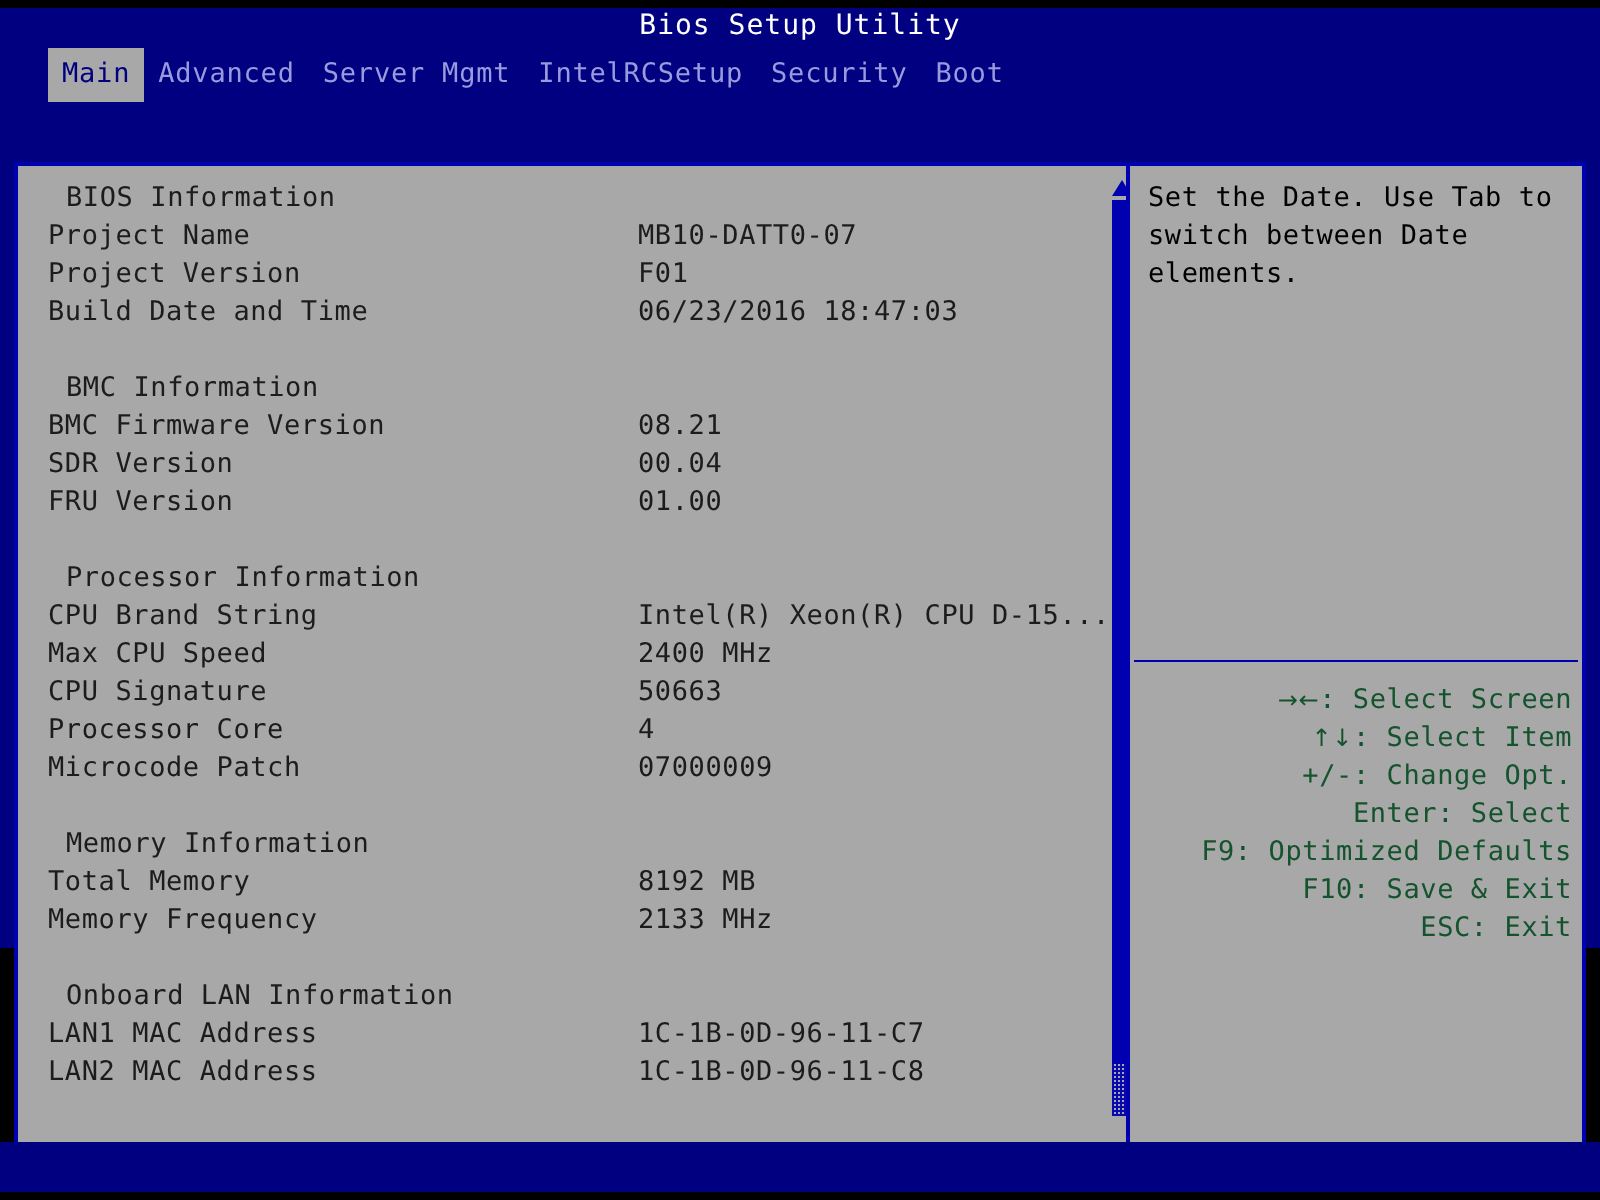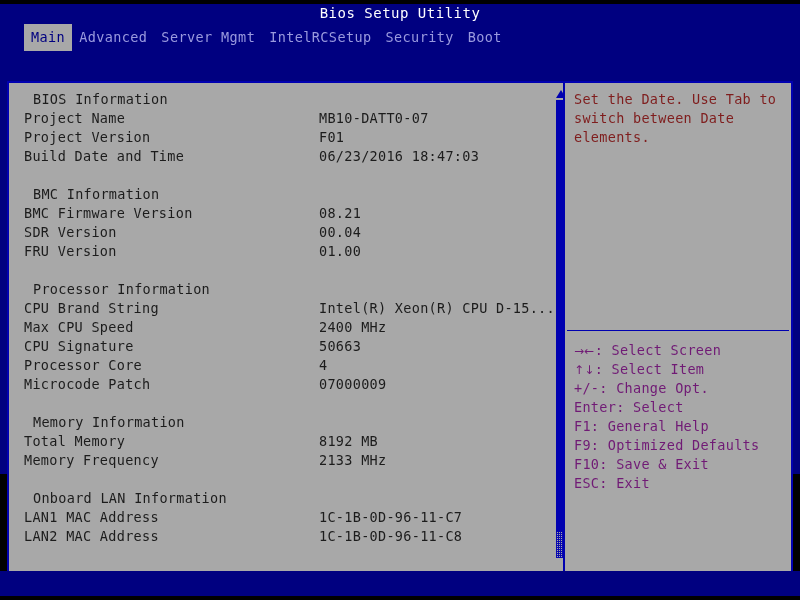--- a/index.html
+++ b/index.html
@@ -209,44 +209,45 @@
   }
 
   
   #helptext {
     position: absolute;
     left: 9px;
     top: 7px;
     width: 208px;
     font-size: 13.5px;
     line-height: 19px;
-    color: #7f1d1d;
+    color: #000000;
     letter-spacing: 0.3px;
   }
   #help-divider {
     position: absolute;
     left: 2px;
     top: 247px;
     width: 222px;
     height: 1px;
     background: #0000b0;
   }
   #keylegend {
     position: absolute;
     left: 9px;
     top: 258px;
     width: 212px;
   }
   .keyrow {
     height: 19px;
     line-height: 19px;
     font-size: 13.5px;
-    color: #701a75;
+    color: #14532d;
     white-space: pre;
     letter-spacing: 0.3px;
+    text-align: right;
   }
   .keyrow .glyph {
     font-family: "DejaVu Sans", sans-serif;
     font-size: 12px;
   }
 
   
   #statusbar {
     position: absolute;
     left: 0;
@@ -343,21 +344,20 @@
     <div id="pane-divider"></div>
 
     <div id="rightpane">
       <div id="helptext">Set the Date. Use Tab to switch between Date elements.</div>
       <div id="help-divider"></div>
       <div id="keylegend">
           <div class="keyrow"><span class="glyph">→←</span><span>: Select Screen</span></div>
           <div class="keyrow"><span class="glyph">↑↓</span><span>: Select Item</span></div>
           <div class="keyrow"><span>+/-: Change Opt.</span></div>
           <div class="keyrow"><span>Enter: Select</span></div>
-          <div class="keyrow"><span>F1: General Help</span></div>
           <div class="keyrow"><span>F9: Optimized Defaults</span></div>
           <div class="keyrow"><span>F10: Save &amp; Exit</span></div>
           <div class="keyrow"><span>ESC: Exit</span></div>
         </div>
     </div>
 
   </div>
 
   <div id="statusbar">
     <div id="statustext"></div>

